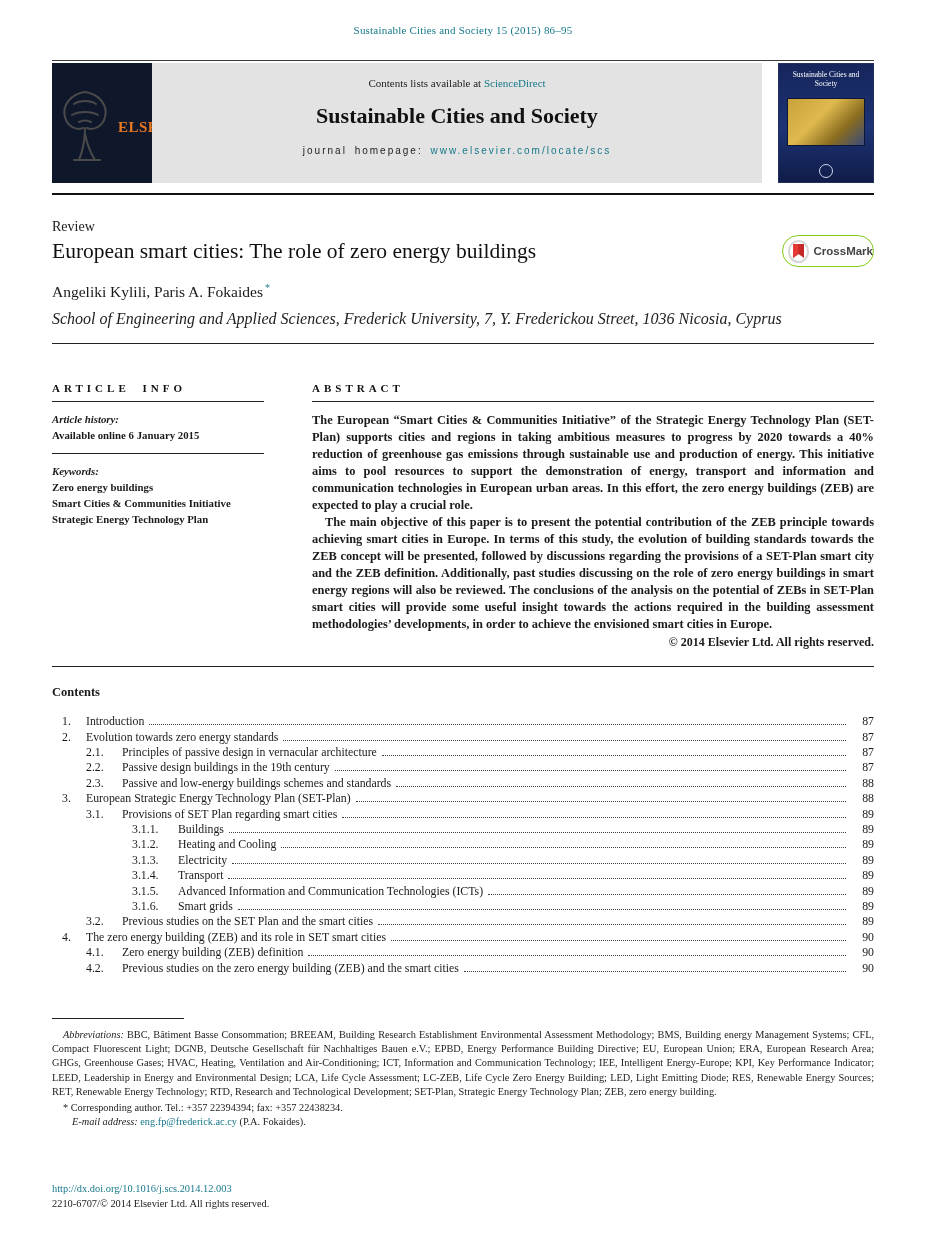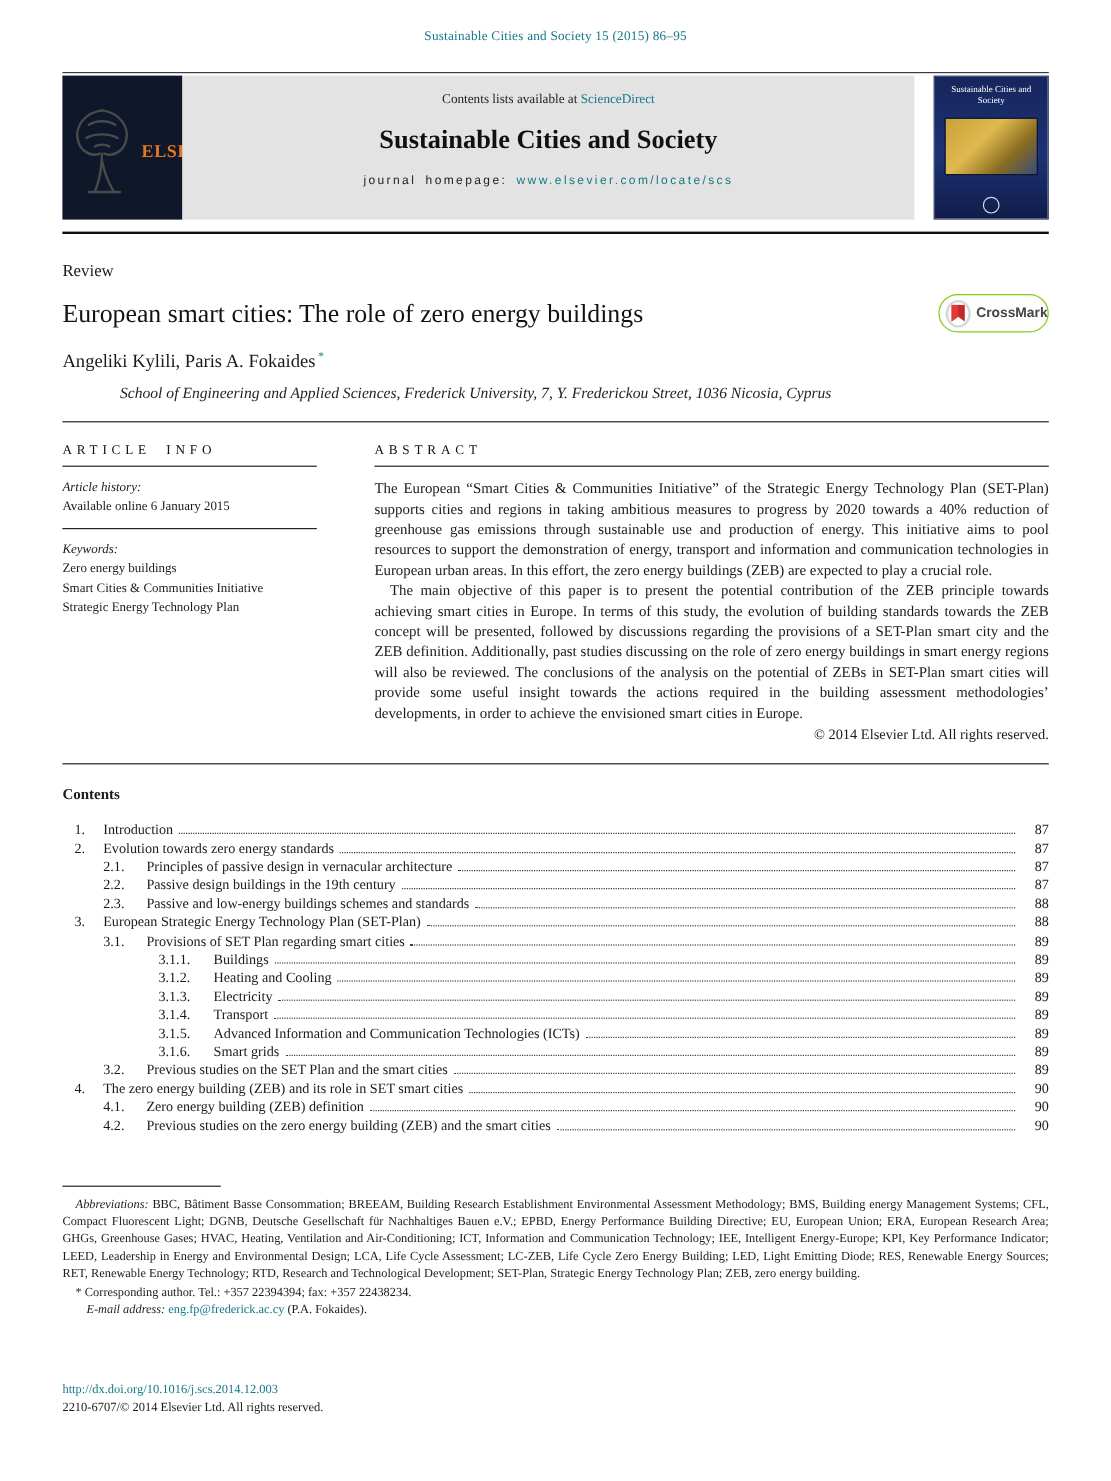--- a/index.html
+++ b/index.html
@@ -23,32 +23,32 @@
   .contents-line { font-size:11px; color:#222; }
   .journal-title { font-size:22px; font-weight:600; color:#111; margin-top:14px; }
   .homepage-line { font-family:"Liberation Sans", sans-serif; font-size:10px; letter-spacing:2px; word-spacing:3px; margin-top:16px; color:#222; }
   .cover-cell { width:96px; margin-left:16px; height:120px; background:linear-gradient(180deg,#16255c 0%, #1d3375 55%, #101c49 100%); border:1px solid #23305e; display:flex; flex-direction:column; align-items:center; padding:6px 4px 4px 4px; }
   .cover-title { color:#fff; font-size:7.5px; text-align:center; line-height:1.2; }
   .cover-art { width:78px; height:48px; margin-top:10px; background:linear-gradient(135deg,#c8a23a 0%, #e0b94f 40%, #8a6d1f 70%, #3a4a7a 100%); border:1px solid #0d1635; }
   .cover-foot { margin-top:auto; width:14px; height:14px; border-radius:50%; border:1px solid #cfd6ee; }
 
   
   .review-label { font-size:14px; margin-top:24px; }
-  .title-row { position:relative; margin-top:14px; }
+  .title-row { position:relative; margin-top:4px; }
   .article-title { font-size:21.5px; font-weight:500; color:#111; width:640px; }
   .crossmark { position:absolute; right:0; top:-4px; width:92px; height:32px; border:1px solid #84cc16; border-radius:17px; display:flex; align-items:center; padding-left:5px; background:#fdfdfd; }
   .crossmark-circle { width:23px; height:23px; border-radius:50%; border:2px solid #d7d7d7; background:#fff; display:flex; align-items:center; justify-content:center; }
   .crossmark-text { font-family:"Liberation Sans", sans-serif; font-size:11.5px; color:#444; margin-left:5px; font-weight:700; }
   .authors { font-size:15.5px; margin-top:18px; }
   .corr-mark { color:#16788a; font-size:10px; vertical-align:super; margin-left:2px; }
-  .affiliation { font-style:italic; font-size:13px; margin-top:9px; color:#222;margin-left:48px; }
+  .affiliation { font-style:italic; font-size:16px; margin-top:9px; color:#222; }
   .rule-1 { border-top:1px solid #222; margin-top:15px; }
 
   
-  .cols { display:flex; margin-top:17px; }
+  .cols { display:flex; margin-top:38px;font-weight:bold; }
   .col-left { width:212px; flex-shrink:0; }
   .col-right { flex:1; margin-left:48px; }
   .sec-head { font-size:11px; letter-spacing:4px; word-spacing:6px; color:#111; padding-bottom:7px; border-bottom:1px solid #222; }
   .info-block { padding-top:9px; }
   .info-italic { font-style:italic; font-size:10.8px; line-height:1.5; }
   .info-text { font-size:10.8px; line-height:1.5; }
   .info-rule { border-top:1px solid #222; margin-top:9px; }
   .abstract-body { padding-top:10px; }
   .abstract-body p { font-size:12.4px; line-height:17px; text-align:justify; }
   .abstract-body p.indent { text-indent:13px; }

